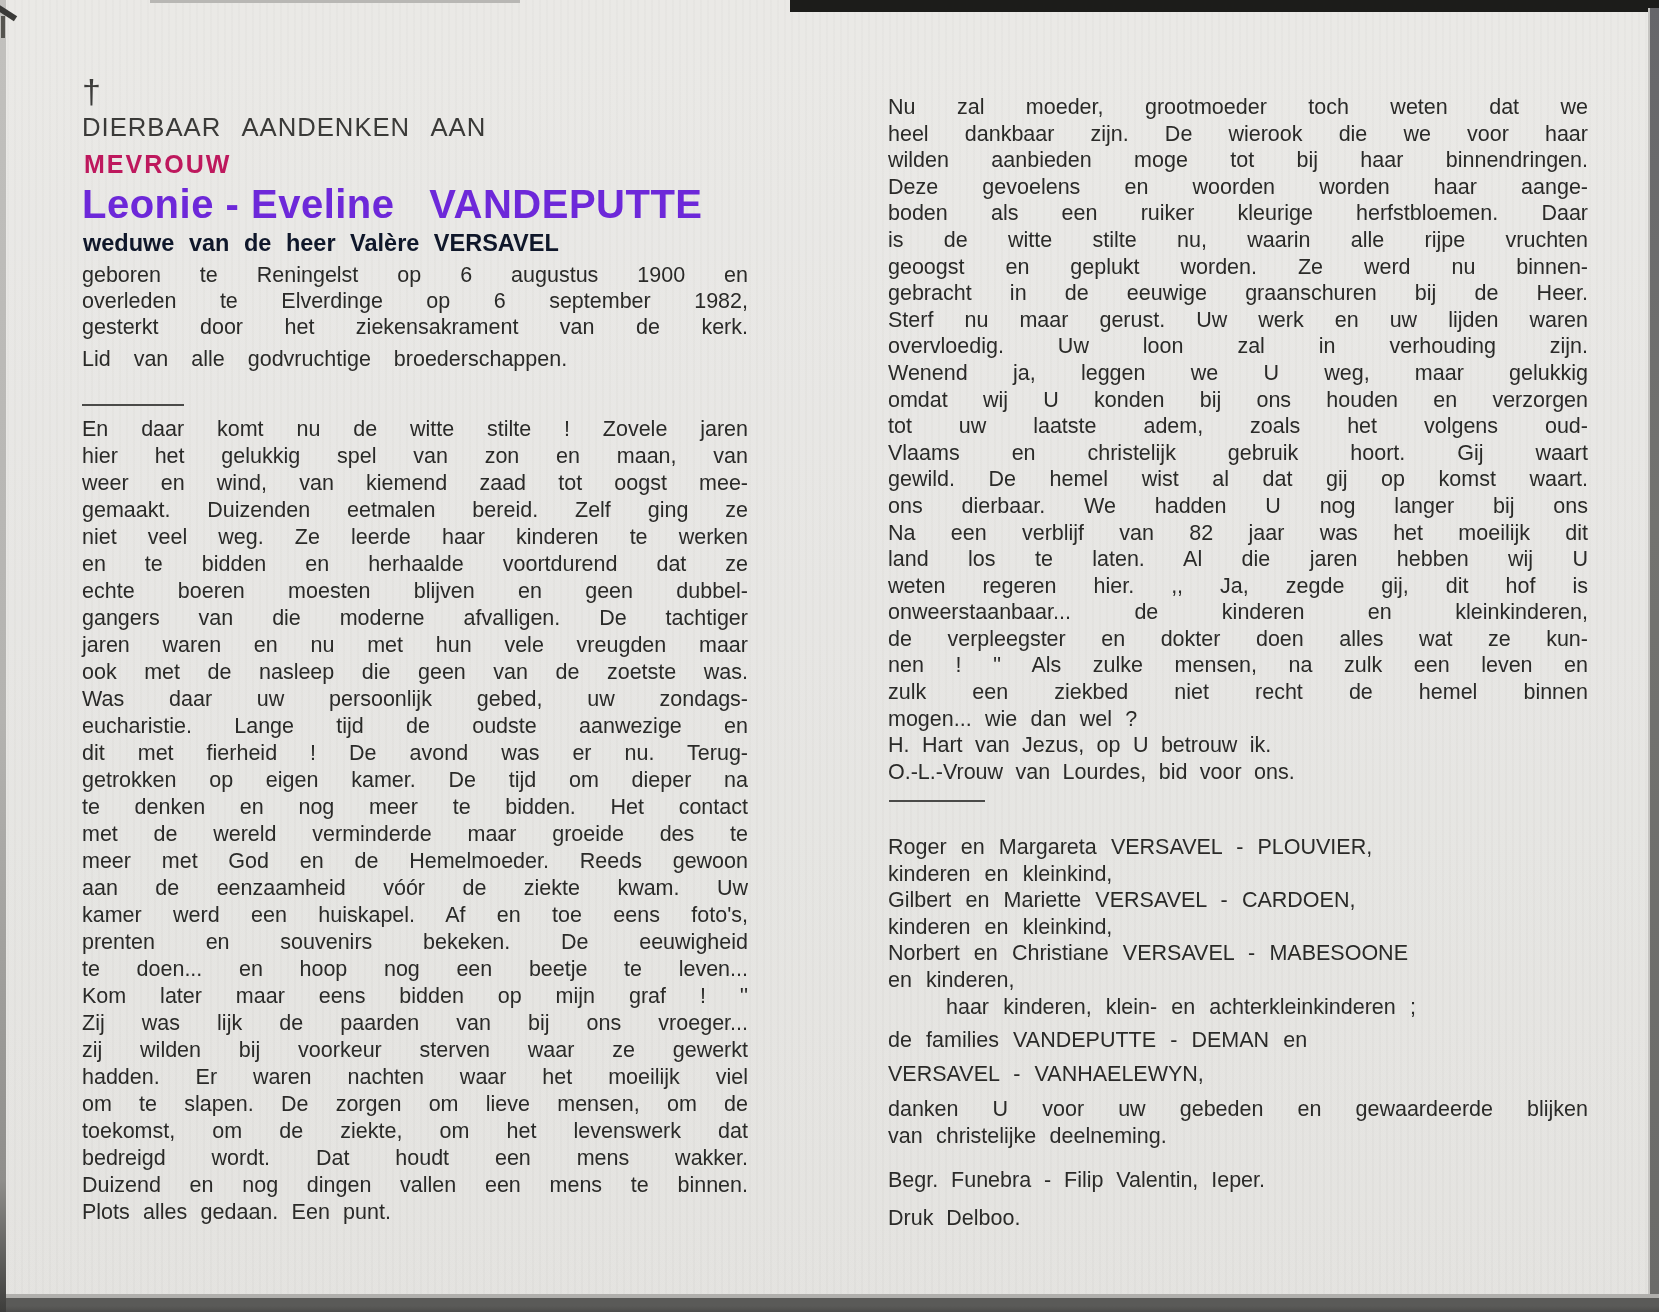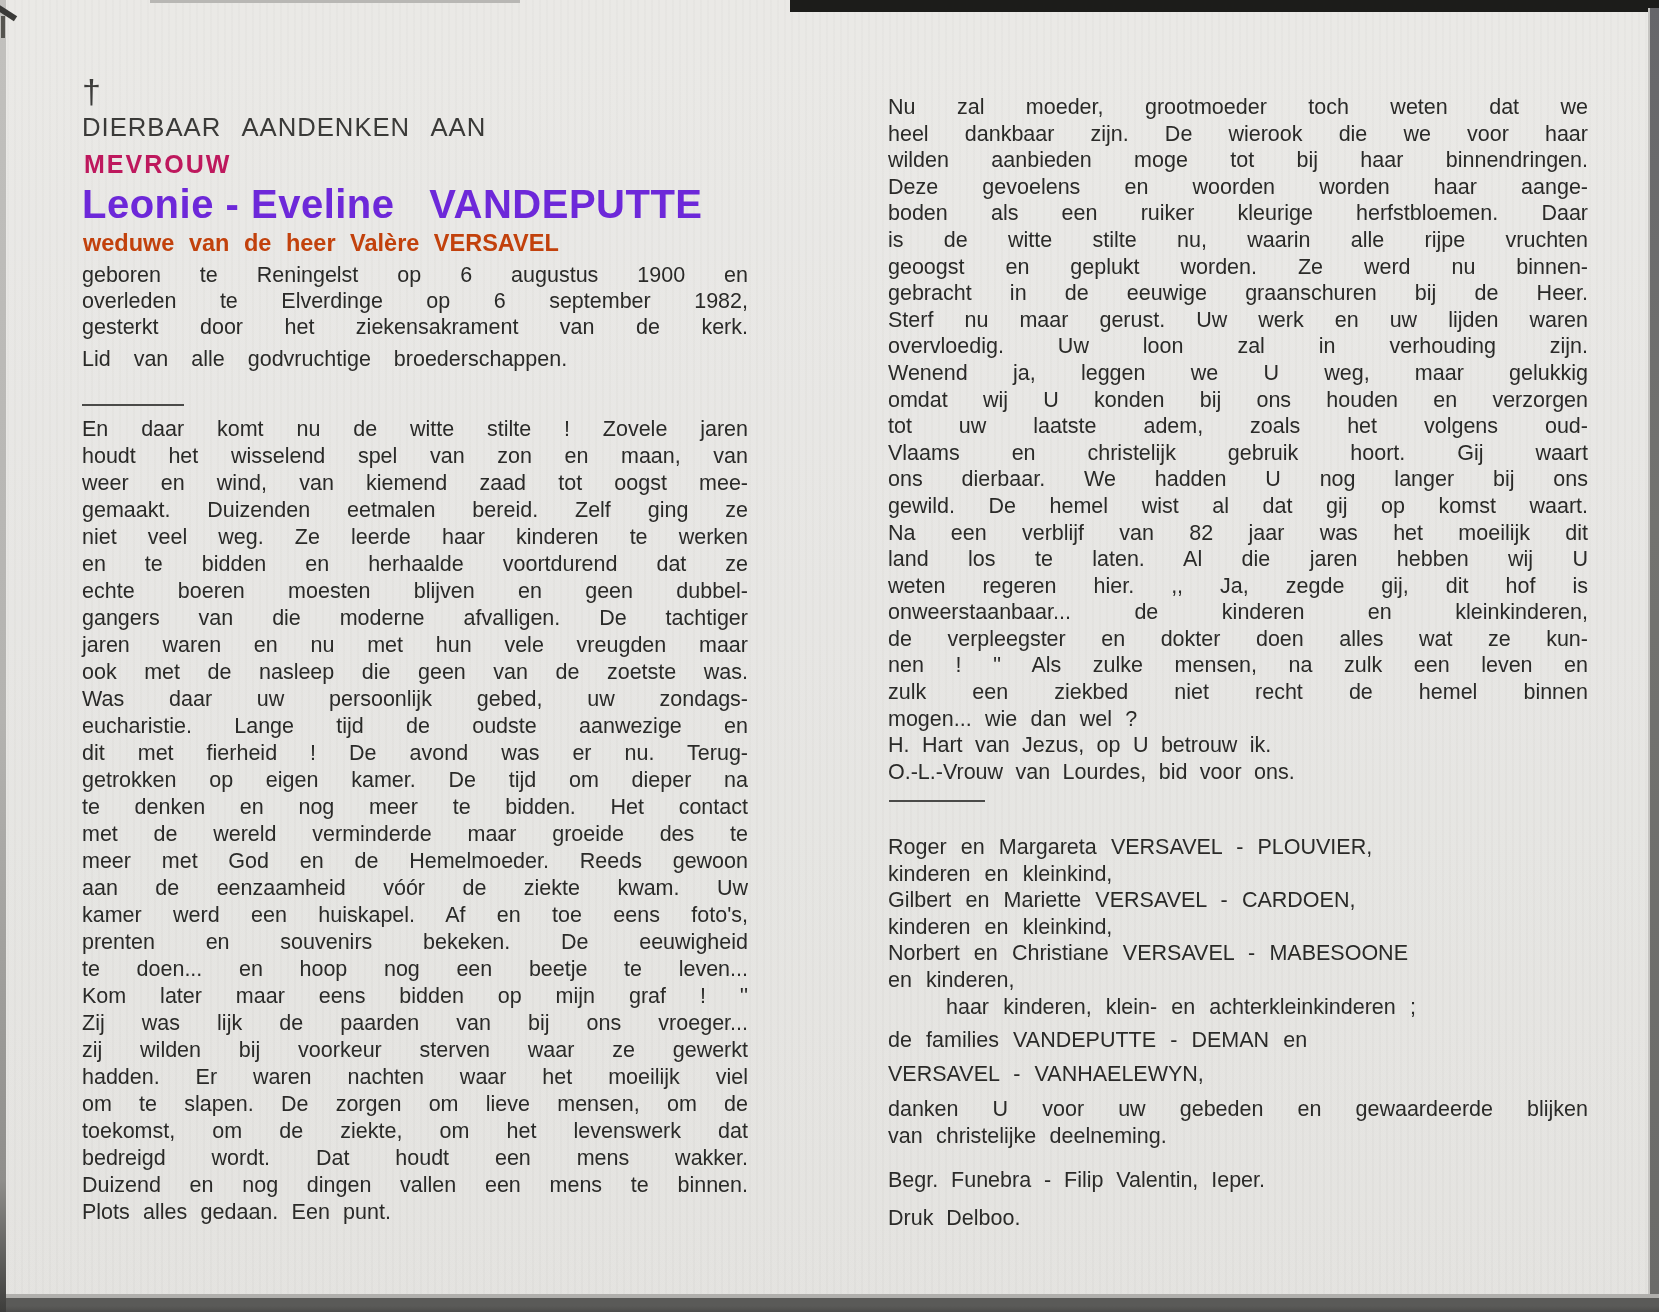--- a/index.html
+++ b/index.html
@@ -32,21 +32,21 @@
 
   .line{font-size:21.5px;line-height:27px;white-space:normal;}
   .j{text-align:justify;text-align-last:justify;}
   .line:not(.j){word-spacing:0.34em;}
   .indent{padding-left:58px;}
 
   .cross{position:absolute;left:82px;top:72px;font-size:34px;color:#3c3c3a;}
   .dierbaar{position:absolute;left:82px;top:112px;font-size:26.5px;color:#3a3a38;word-spacing:14px;letter-spacing:1px;transform:scaleX(0.97);transform-origin:left;}
   .mevrouw{position:absolute;left:84px;top:150px;font-size:25px;font-weight:700;letter-spacing:2px;color:#be185d;}
   .name{position:absolute;left:82px;top:182px;font-size:40px;font-weight:700;letter-spacing:0.5px;color:#6d28d9;white-space:pre;}
-  .subtitle{position:absolute;left:83px;top:230px;font-size:23.5px;font-weight:700;word-spacing:8px;color:#c2410c;}
+  .subtitle{position:absolute;left:83px;top:230px;font-size:23.5px;font-weight:700;word-spacing:8px;color:#0f172a;}
   .vitals{position:absolute;top:262px;}
   .vitals .line{line-height:26px;}
   .membership{position:absolute;left:82px;top:347px;font-size:21.5px;word-spacing:17px;}
   .rule{position:absolute;height:0;border-top:2px solid #4a4a48;}
   .rule-left{left:82px;top:404px;width:102px;}
   .rule-right{left:889px;top:800px;width:96px;}
   .para-left{position:absolute;top:416px;}
   .para-right{position:absolute;top:94px;}
   .para-right .line{line-height:26.6px;}
   .prayer{position:absolute;top:732px;}
@@ -79,21 +79,21 @@
 <div class="subtitle">weduwe van de heer Valère VERSAVEL</div>
 <div class="col col-left vitals">
     <div class="line j">geboren te Reningelst op 6 augustus 1900 en</div>
     <div class="line j">overleden te Elverdinge op 6 september 1982,</div>
     <div class="line j">gesterkt door het ziekensakrament van de kerk.</div>
   </div>
 <div class="membership">Lid van alle godvruchtige broederschappen.</div>
 <div class="rule rule-left"></div>
 <div class="col col-left para-left">
     <div class="line j">En daar komt nu de witte stilte ! Zovele jaren</div>
-    <div class="line j">houdt het wisselend spel van zon en maan, van</div>
+    <div class="line j">hier het gelukkig spel van zon en maan, van</div>
     <div class="line j">weer en wind, van kiemend zaad tot oogst mee-</div>
     <div class="line j">gemaakt. Duizenden eetmalen bereid. Zelf ging ze</div>
     <div class="line j">niet veel weg. Ze leerde haar kinderen te werken</div>
     <div class="line j">en te bidden en herhaalde voortdurend dat ze</div>
     <div class="line j">echte boeren moesten blijven en geen dubbel-</div>
     <div class="line j">gangers van die moderne afvalligen. De tachtiger</div>
     <div class="line j">jaren waren en nu met hun vele vreugden maar</div>
     <div class="line j">ook met de nasleep die geen van de zoetste was.</div>
     <div class="line j">Was daar uw persoonlijk gebed, uw zondags-</div>
     <div class="line j">eucharistie. Lange tijd de oudste aanwezige en</div>
@@ -125,22 +125,22 @@
     <div class="line j">boden als een ruiker kleurige herfstbloemen. Daar</div>
     <div class="line j">is de witte stilte nu, waarin alle rijpe vruchten</div>
     <div class="line j">geoogst en geplukt worden. Ze werd nu binnen-</div>
     <div class="line j">gebracht in de eeuwige graanschuren bij de Heer.</div>
     <div class="line j">Sterf nu maar gerust. Uw werk en uw lijden waren</div>
     <div class="line j">overvloedig. Uw loon zal in verhouding zijn.</div>
     <div class="line j">Wenend ja, leggen we U weg, maar gelukkig</div>
     <div class="line j">omdat wij U konden bij ons houden en verzorgen</div>
     <div class="line j">tot uw laatste adem, zoals het volgens oud-</div>
     <div class="line j">Vlaams en christelijk gebruik hoort. Gij waart</div>
+    <div class="line j">gewild. De hemel wist al dat gij op komst waart.</div>
     <div class="line j">ons dierbaar. We hadden U nog langer bij ons</div>
-    <div class="line j">gewild. De hemel wist al dat gij op komst waart.</div>
     <div class="line j">Na een verblijf van 82 jaar was het moeilijk dit</div>
     <div class="line j">land los te laten. Al die jaren hebben wij U</div>
     <div class="line j">weten regeren hier. ,, Ja, zegde gij, dit hof is</div>
     <div class="line j">onweerstaanbaar... de kinderen en kleinkinderen,</div>
     <div class="line j">de verpleegster en dokter doen alles wat ze kun-</div>
     <div class="line j">nen ! '' Als zulke mensen, na zulk een leven en</div>
     <div class="line j">zulk een ziekbed niet recht de hemel binnen</div>
     <div class="line">mogen... wie dan wel ?</div>
   </div>
 <div class="col col-right prayer">

